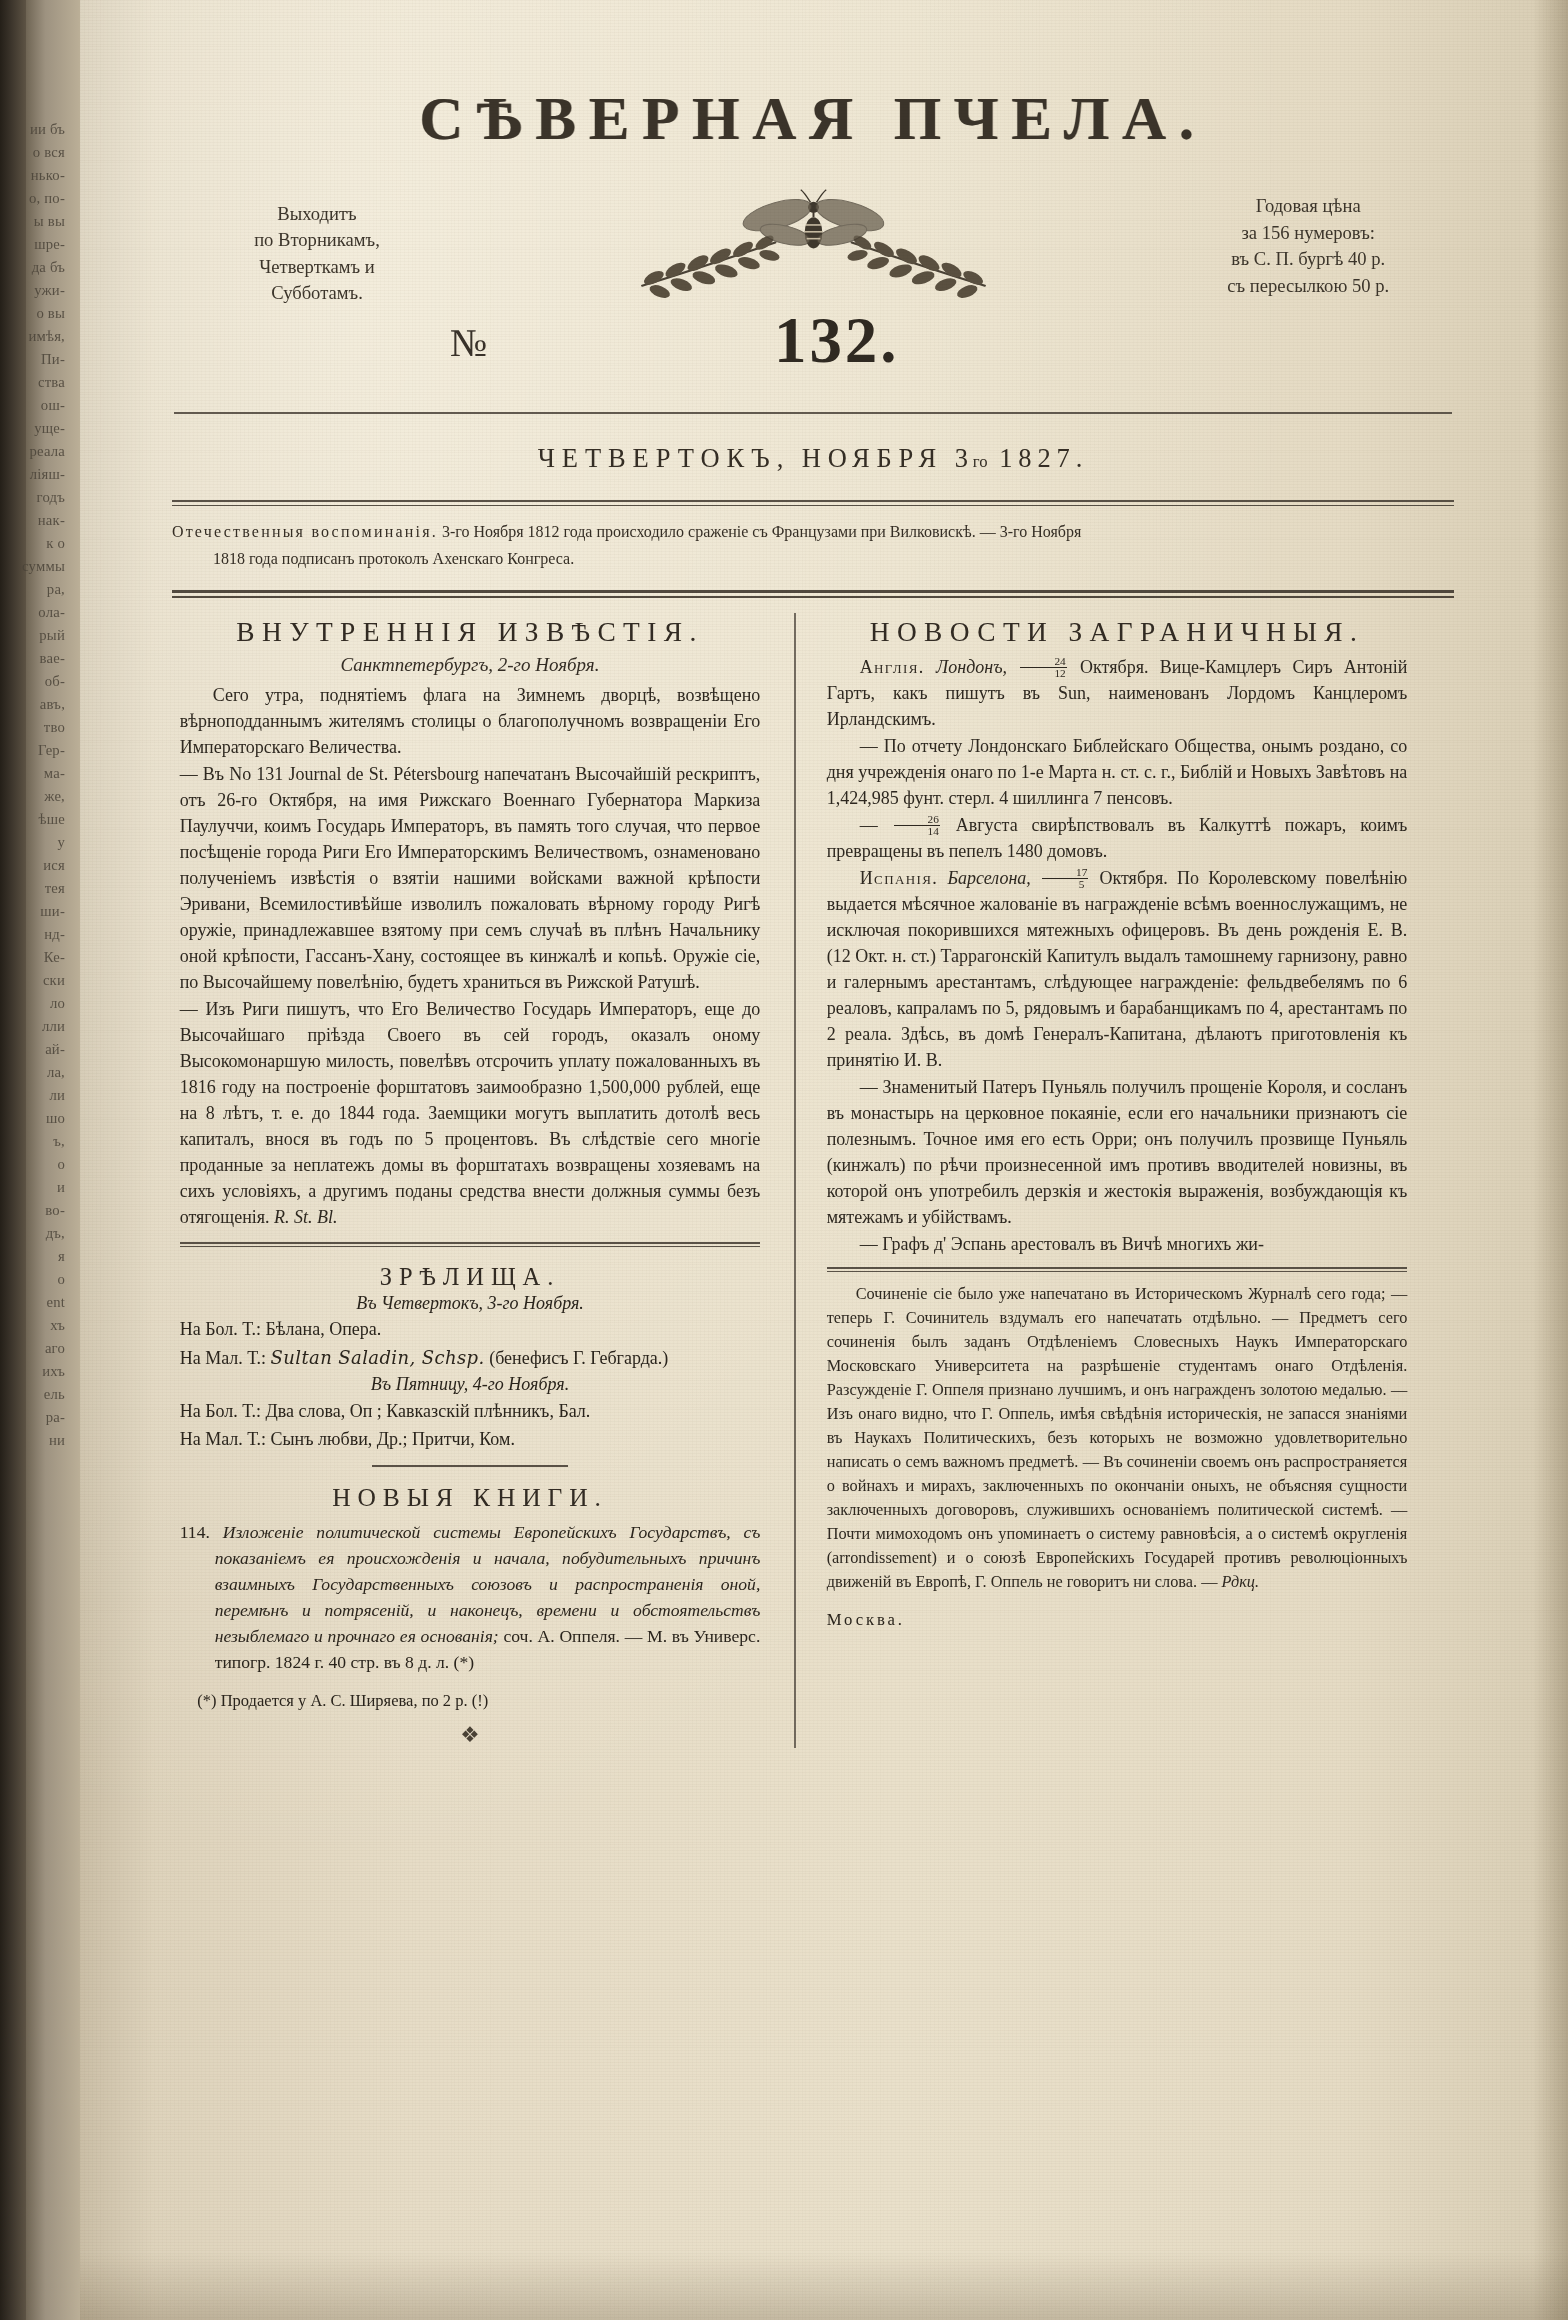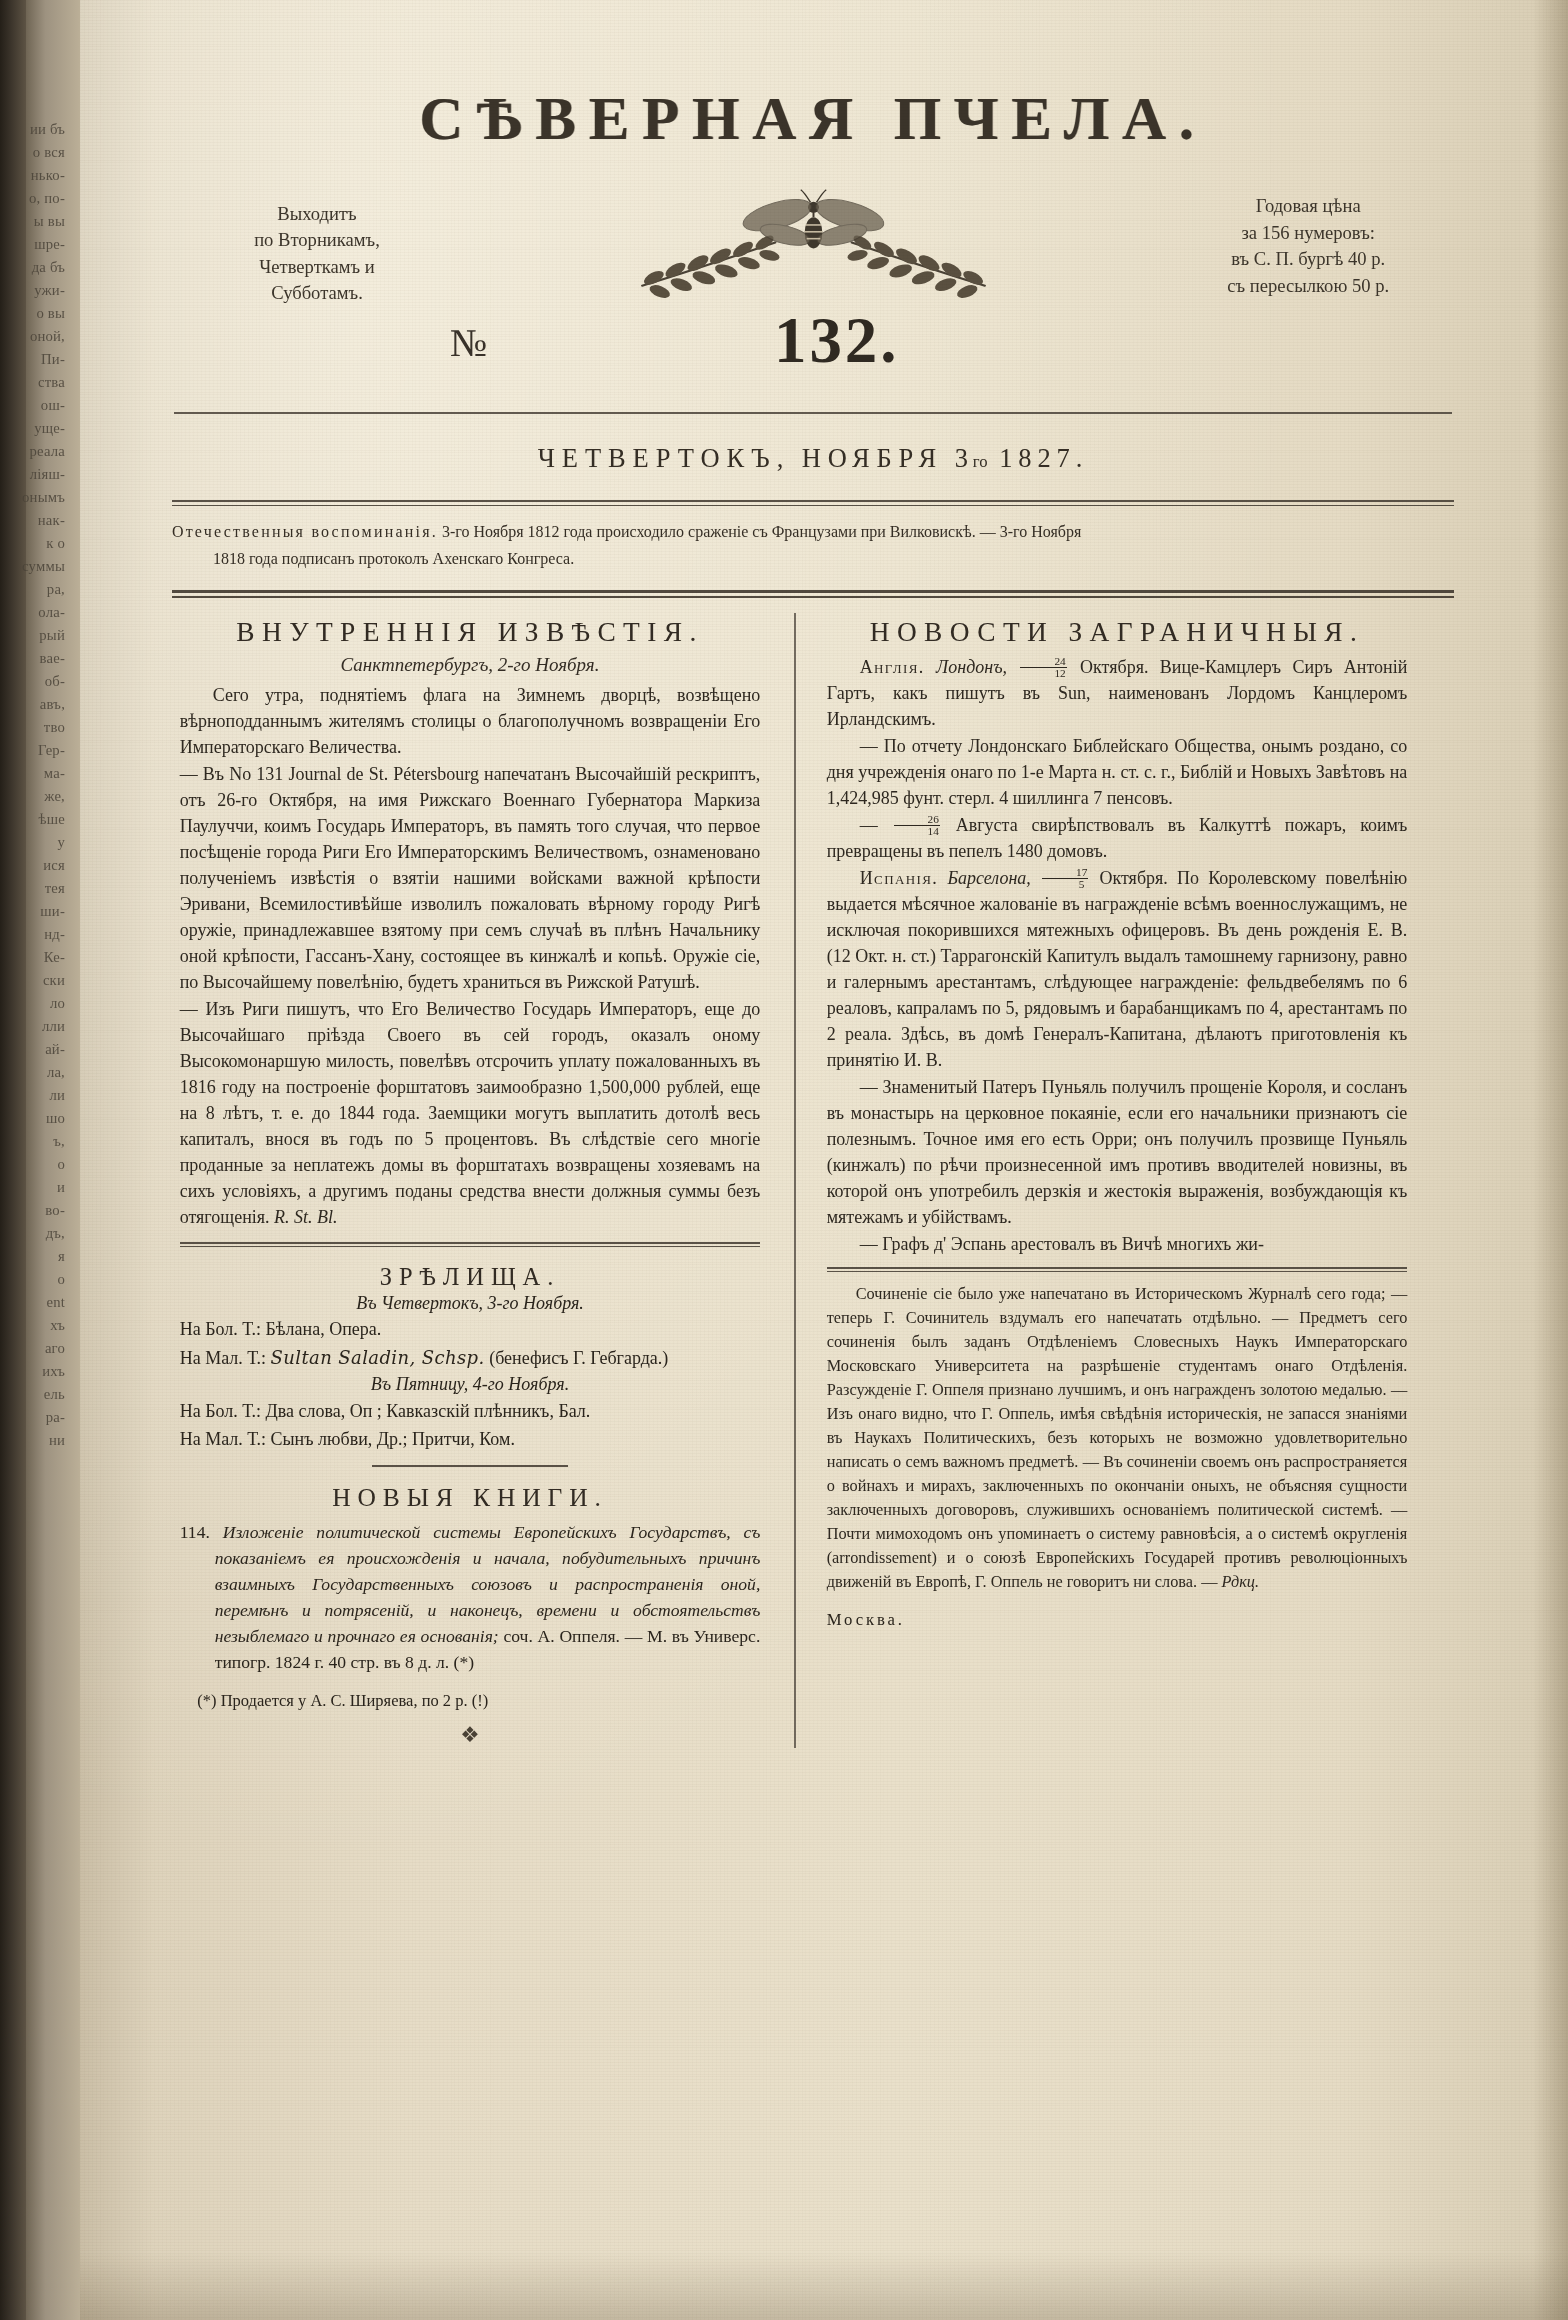--- a/index.html
+++ b/index.html
@@ -372,28 +372,28 @@
   <div class="prev-col" id="marginFragment">
       <div>ии бъ</div>
       <div>о вся</div>
       <div>нько-</div>
       <div>о, по-</div>
       <div>ы вы</div>
       <div>шре-</div>
       <div>да бъ</div>
       <div>ужи-</div>
       <div>о вы</div>
-      <div>оной,</div>
+      <div>имѣя,</div>
       <div>Пи-</div>
       <div>ства</div>
       <div>ош-</div>
       <div>уще-</div>
       <div>реала</div>
       <div>ліяш-</div>
-      <div>онымъ</div>
+      <div>годъ</div>
       <div>нак-</div>
       <div>к о</div>
       <div>суммы</div>
       <div>ра,</div>
       <div>ола-</div>
       <div>рый</div>
       <div>вае-</div>
       <div>об-</div>
       <div>авъ,</div>
       <div>тво</div>

